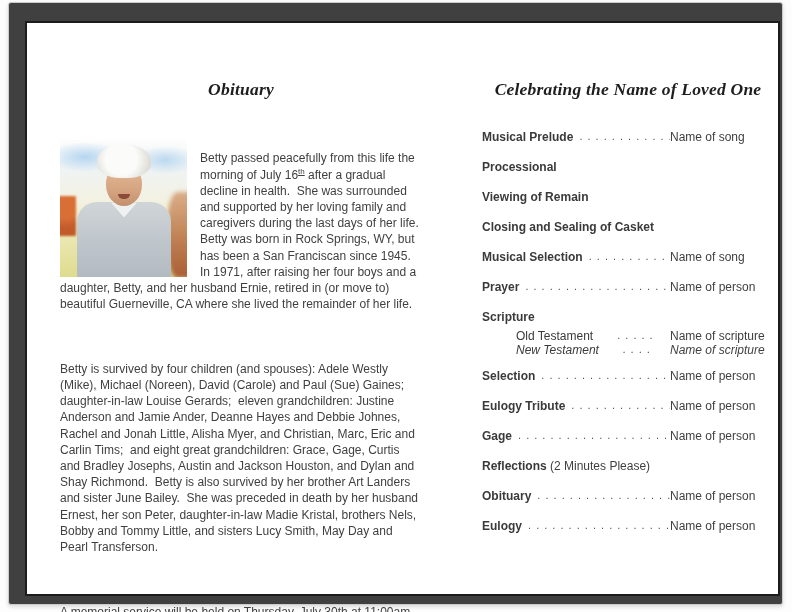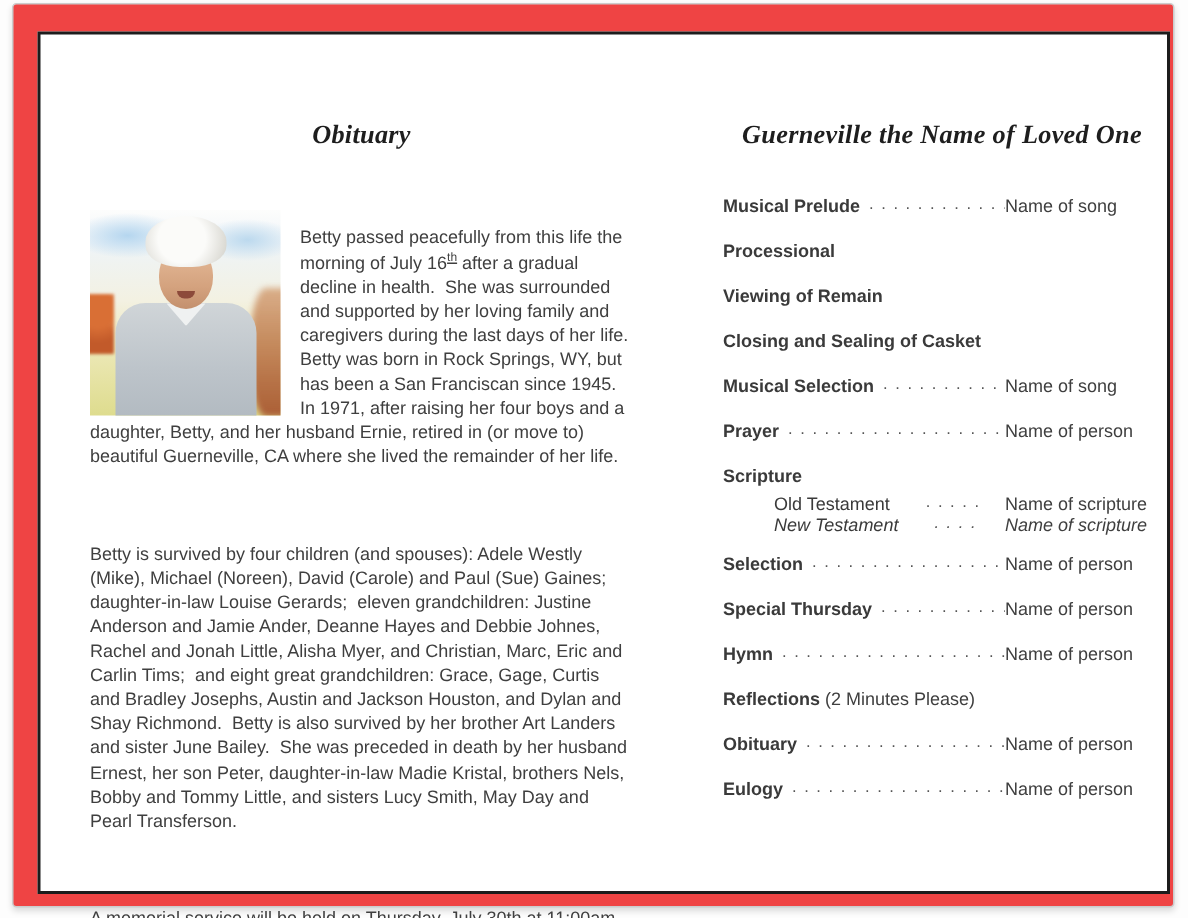--- a/index.html
+++ b/index.html
@@ -1,21 +1,21 @@
 <!DOCTYPE html>
 <html><head>
 <meta charset="utf-8">
 <style>
   * { margin:0; padding:0; box-sizing:border-box; }
   html,body { width:792px; height:612px; overflow:hidden; background:#fdfdfd;
               font-family:"Liberation Sans", sans-serif; }
   .stage { position:relative; width:792px; height:612px; }
 
   .card  { position:absolute; left:8px; top:2px; width:775px; height:603px;
-           background:#ef4444; border:1px solid #cccccc; border-radius:3px;
+           background:#404040; border:1px solid #cccccc; border-radius:3px;
            box-shadow:0 2px 4px rgba(0,0,0,.14); }
   .frame { position:absolute; left:16px; top:18px; width:755px; height:575px;
            border:2px solid #1c1c1c; background:#ffffff; }
 
   
   .col-left { position:absolute; left:33px; top:56px; width:362px; }
   .page-title { text-align:center; font-family:"Liberation Serif", serif;
                 font-style:italic; font-weight:bold; font-size:17.5px;
                 color:#1e1e1e; letter-spacing:.2px; }
   .col-left .page-title { margin-bottom:18px; }
@@ -83,21 +83,21 @@
         <div class="page-title">Obituary</div>
 
         <div class="obit-body">
           <p><span class="photo"><span class="cloud-a"></span><span class="cloud-b"></span><span class="foliage-right"></span><span class="flowers-left"></span><span class="shirt"></span><span class="collar"></span><span class="face"></span><span class="hair"></span><span class="mouth"></span></span><span>Betty passed peacefully from this life the morning of July 16</span><sup class="sup">th</sup><span> after a gradual decline in health.  She was surrounded and supported by her loving family and caregivers during the last days of her life.  Betty was born in Rock Springs, WY, but has been a San Franciscan since 1945.  In 1971, after raising her four boys and a daughter, Betty, and her husband Ernie, retired in (or move to) beautiful Guerneville, CA where she lived the remainder of her life.</span></p>
           <p>Betty is survived by four children (and spouses): Adele Westly (Mike), Michael (Noreen), David (Carole) and Paul (Sue) Gaines;  daughter-in-law Louise Gerards;  eleven grandchildren: Justine Anderson and Jamie Ander, Deanne Hayes and Debbie Johnes, Rachel and Jonah Little, Alisha Myer, and Christian, Marc, Eric and Carlin Tims;  and eight great grandchildren: Grace, Gage, Curtis and Bradley Josephs, Austin and Jackson Houston, and Dylan and Shay Richmond.  Betty is also survived by her brother Art Landers and sister June Bailey.  She was preceded in death by her husband Ernest, her son Peter, daughter-in-law Madie Kristal, brothers Nels, Bobby and Tommy Little, and sisters Lucy Smith, May Day and Pearl Transferson.</p>
           <p>A memorial service will be held on Thursday, July 30th at 11:00am.  Location:  Pleasant Hills Memorial Park, 1700 Pleasant Hills Road, Sebastopol, CA 95472.  In lieu of flowers, donations may be made to (NAME and ADDRESS).</p>
         </div>
       </div>
 
       <div class="col-right">
-        <div class="page-title">Guerneville the Name of Loved One</div>
+        <div class="page-title">Celebrating the Name of Loved One</div>
 
         <div class="rows">
 
           <div class="prog-row">
             <span class="lbl">Musical Prelude</span>
             <span class="leader">. . . . . . . . . . . . . . . . . . . . . . . . . . . . . . . . . . . .</span>
             <span class="val">Name of song</span>
           </div>
 
           <div class="prog-row">
@@ -140,27 +140,27 @@
             <span class="val">Name of scripture</span>
           </div>
 
           <div class="prog-row">
             <span class="lbl">Selection</span>
             <span class="leader">. . . . . . . . . . . . . . . . . . . . . . . . . . . . . . . . . . .</span>
             <span class="val">Name of person</span>
           </div>
 
           <div class="prog-row">
-            <span class="lbl">Special Thursday</span>
+            <span class="lbl">Eulogy Tribute</span>
             <span class="leader">. . . . . . . . . . . . . . . .  . . . . . . . . . . . . . .</span>
             <span class="val">Name of person</span>
           </div>
 
           <div class="prog-row">
-            <span class="lbl">Hymn</span>
+            <span class="lbl">Gage</span>
             <span class="leader">. . . . . . . . . . . . . . . . . . . . . . .. . . . . . . . . . .</span>
             <span class="val">Name of person</span>
           </div>
 
           <div class="prog-row">
             <span class="lbl">Reflections</span>
             <span class="sfx"> (2 Minutes Please)</span>
           </div>
 
           <div class="prog-row">

